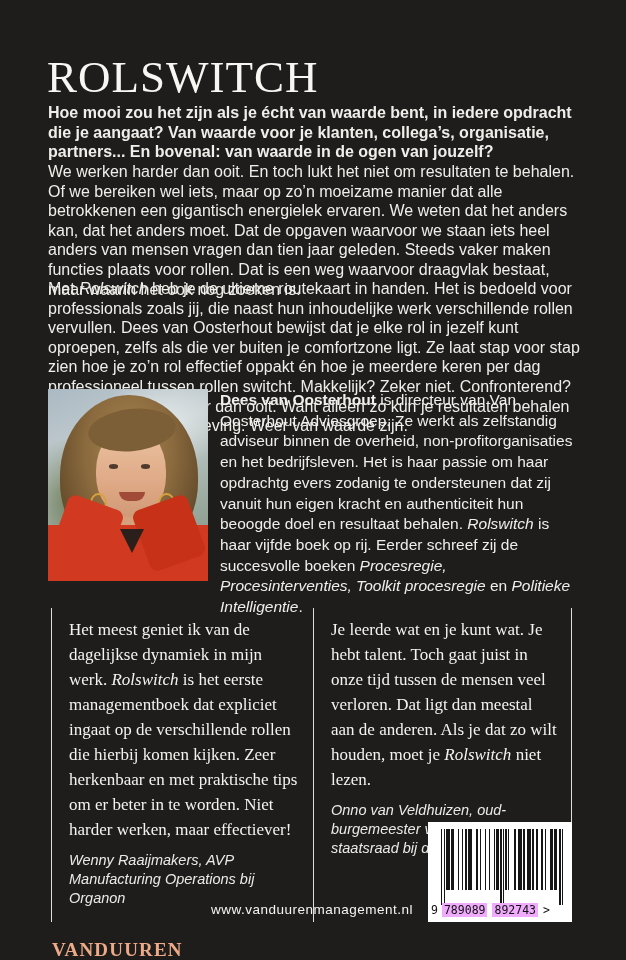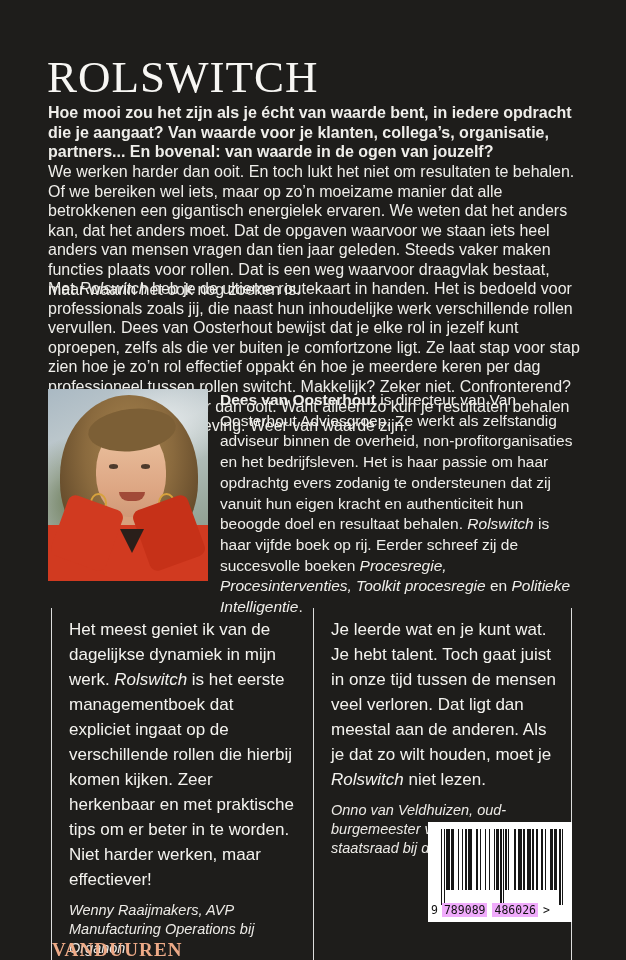--- a/index.html
+++ b/index.html
@@ -46,21 +46,21 @@
   .collar-r{right:10px;bottom:16px;width:58px;height:64px;background:#c63118;transform:rotate(-20deg);border-radius:8px;}
   .vneck{left:72px;bottom:28px;width:24px;height:24px;background:#2a1f1a;clip-path:polygon(0 0,100% 0,50% 100%);}
 
   .bio-text{font-size:15.5px;line-height:20.7px;color:#efeeea;padding-top:1px;}
 
   
   .quotes{position:absolute;left:51px;top:608px;width:521px;display:flex;}
   .qcol{border-left:1.5px solid rgba(255,255,255,0.85);padding:9px 14px 14px 17px;box-sizing:border-box;}
   .qcol-1{width:262px;}
   .qcol-2{width:259px;border-right:1.5px solid rgba(255,255,255,0.85);}
-  .qtext{font-family:Liberation Sans, sans-serif;font-size:17px;line-height:25px;color:#f4f3ef;}
+  .qtext{font-family:Liberation Serif, serif;font-size:17px;line-height:25px;color:#f4f3ef;}
   .qattr{margin-top:9px;font-style:italic;font-size:14.5px;line-height:19px;color:#eceae6;}
 
   
   .footer-logo{position:absolute;left:52px;top:940px;color:#edaa87;text-align:left;font-family:Liberation Serif, serif;}
   .logo-main{font-size:19px;font-weight:700;letter-spacing:1.2px;line-height:20px;}
   .logo-sub{font-size:14px;letter-spacing:2.9px;line-height:12px;font-weight:600;}
   .website{position:absolute;left:211px;top:902px;font-size:13.5px;letter-spacing:0.5px;color:#f5f4f1;}
 
   .barcode{position:absolute;left:428px;top:822px;width:144px;height:100px;background:#ffffff;}
   .bars{position:absolute;left:13px;top:7px;width:122px;height:76px;}
@@ -117,20 +117,21 @@
       <div class="qtext"><span>Je leerde wat en je kunt wat. Je hebt talent. Toch gaat juist in onze tijd tussen de mensen veel verloren. Dat ligt dan meestal aan de anderen. Als je dat zo wilt houden, moet je </span><span class="seg-i">Rolswitch</span><span> niet lezen.</span></div>
       <div class="qattr">Onno van Veldhuizen, oud-burgemeester van Enschede en staatsraad bij de Raad van State</div>
     </div>
   </div>
 
   <div class="footer-logo">
     <div class="logo-main">VANDUUREN</div>
     <div class="logo-sub">MANAGEMENT</div>
   </div>
 
+  <div class="website">www.vanduurenmanagement.nl</div>
 
   <div class="barcode">
     <div class="bars">
         <div class="bar guard" style="left: 0px; width: 1.48421px;"></div>
         <div class="bar guard" style="left: 2.56842px; width: 1.48421px;"></div>
         <div class="bar" style="left: 5.13684px; width: 1.48421px;"></div>
         <div class="bar" style="left: 6.42105px; width: 1.48421px;"></div>
         <div class="bar" style="left: 7.70526px; width: 1.48421px;"></div>
         <div class="bar" style="left: 10.2737px; width: 1.48421px;"></div>
         <div class="bar" style="left: 11.5579px; width: 1.48421px;"></div>
@@ -167,18 +168,18 @@
         <div class="bar" style="left: 109.158px; width: 1.48421px;"></div>
         <div class="bar" style="left: 110.442px; width: 1.48421px;"></div>
         <div class="bar" style="left: 113.011px; width: 1.48421px;"></div>
         <div class="bar" style="left: 114.295px; width: 1.48421px;"></div>
         <div class="bar guard" style="left: 118.147px; width: 1.48421px;"></div>
         <div class="bar guard" style="left: 120.716px; width: 1.48421px;"></div>
       </div>
     <div class="bc-digits">
       <span class="bc-lead">9</span>
       <span class="bc-g">789089</span>
-      <span class="bc-g bc-g2">486026</span>
+      <span class="bc-g bc-g2">892743</span>
       <span class="bc-arrow">&gt;</span>
     </div>
   </div>
 
 </div>
 
 </body></html>

